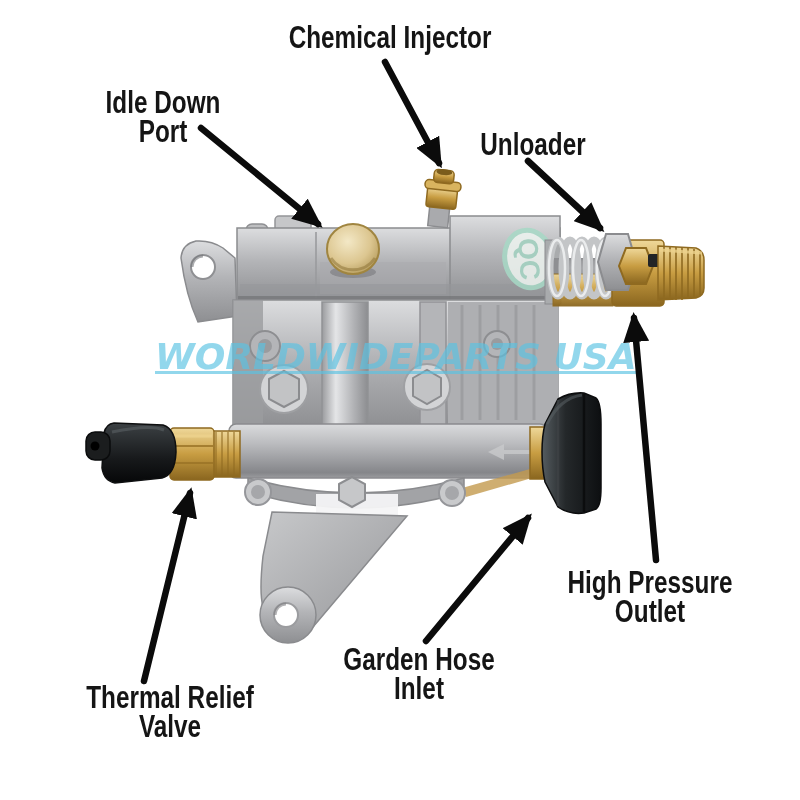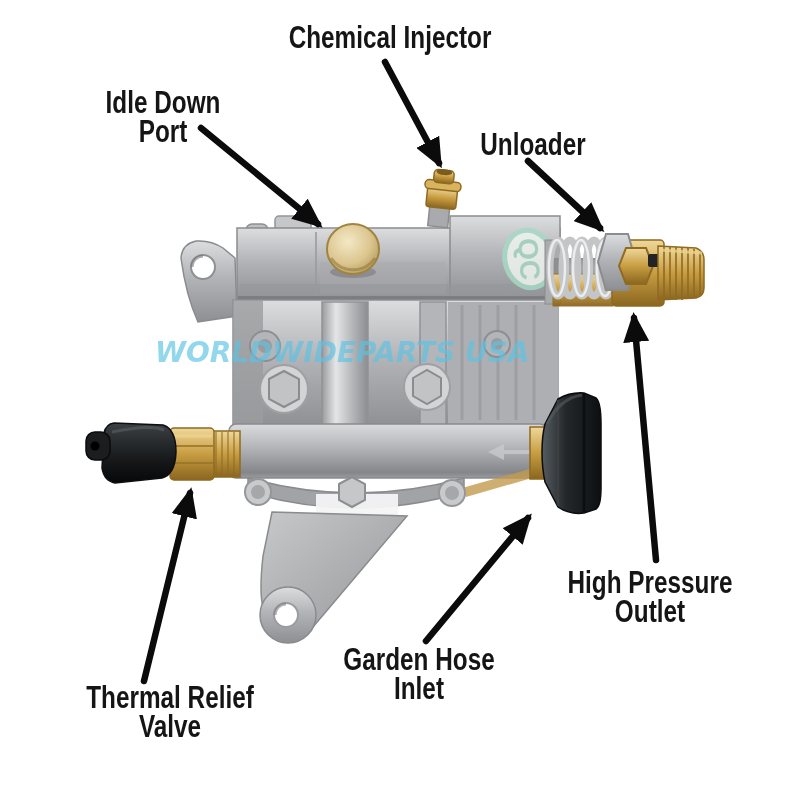--- a/index.html
+++ b/index.html
@@ -1,22 +1,22 @@
 <!DOCTYPE html>
 <html style="--label-color: #151515; --watermark-color: rgba(90,195,228,0.8);"><head>
 <meta charset="utf-8">
 <style>
   html,body{margin:0;padding:0;background:#ffffff;}
   .stage{position:relative;width:800px;height:800px;background:#fff;overflow:hidden;
          font-family:"Liberation Sans",sans-serif;}
   svg.pump{position:absolute;left:0;top:0;z-index:1;}
   .watermark{position:absolute;z-index:2;left:155px;top:336px;white-space:nowrap;
              font-family:"DejaVu Sans",sans-serif;font-style:italic;font-weight:bold;
-             font-size:28px;letter-spacing:0px;color:var(--watermark-color,rgba(90,195,228,.8));
-             opacity:.82;}
+             font-size:36px;letter-spacing:0px;color:var(--watermark-color,rgba(90,195,228,.8));
+             opacity:.82;text-decoration:underline;}
   svg.arrows{position:absolute;left:0;top:0;z-index:3;pointer-events:none;}
   .label{position:absolute;z-index:4;text-align:center;white-space:nowrap;
          font-weight:bold;font-size:32px;line-height:0.91;color:var(--label-color,#151515);
          transform:translateX(-50%) scaleX(0.76);}
 </style>
 </head>
 <body>
 
 <div class="stage">
 

